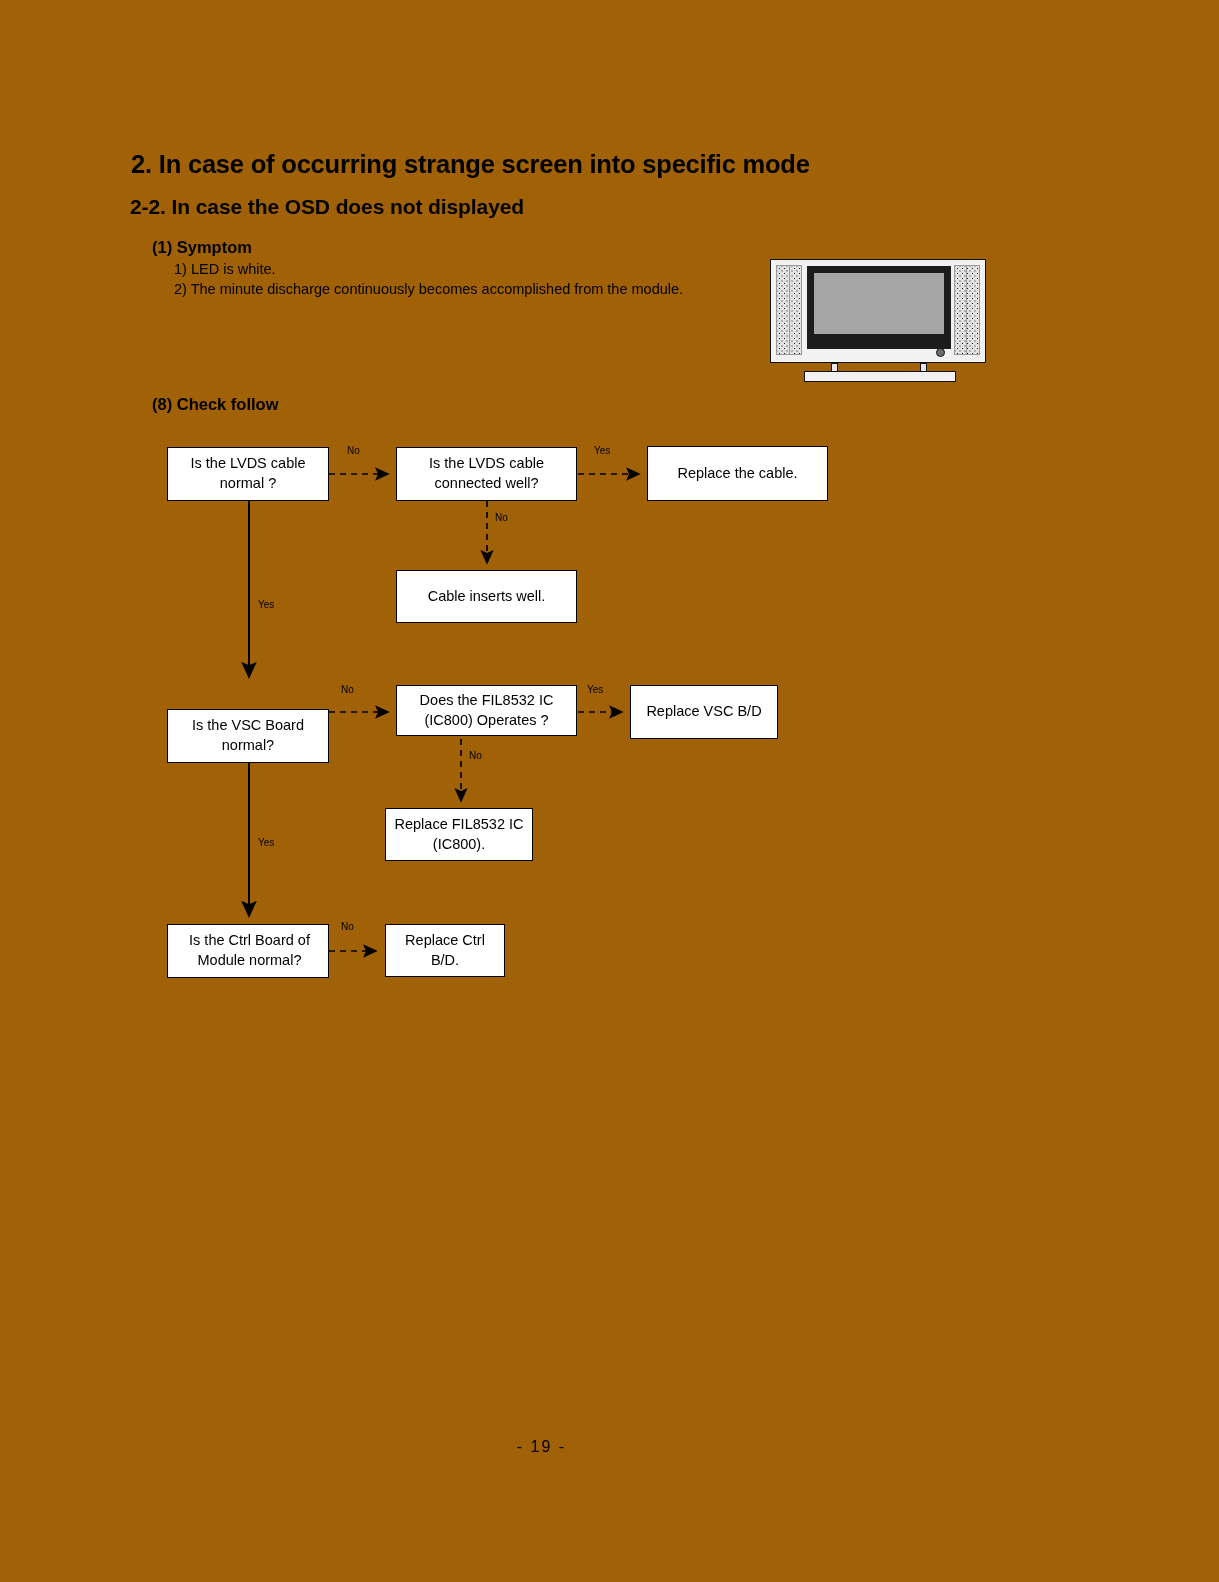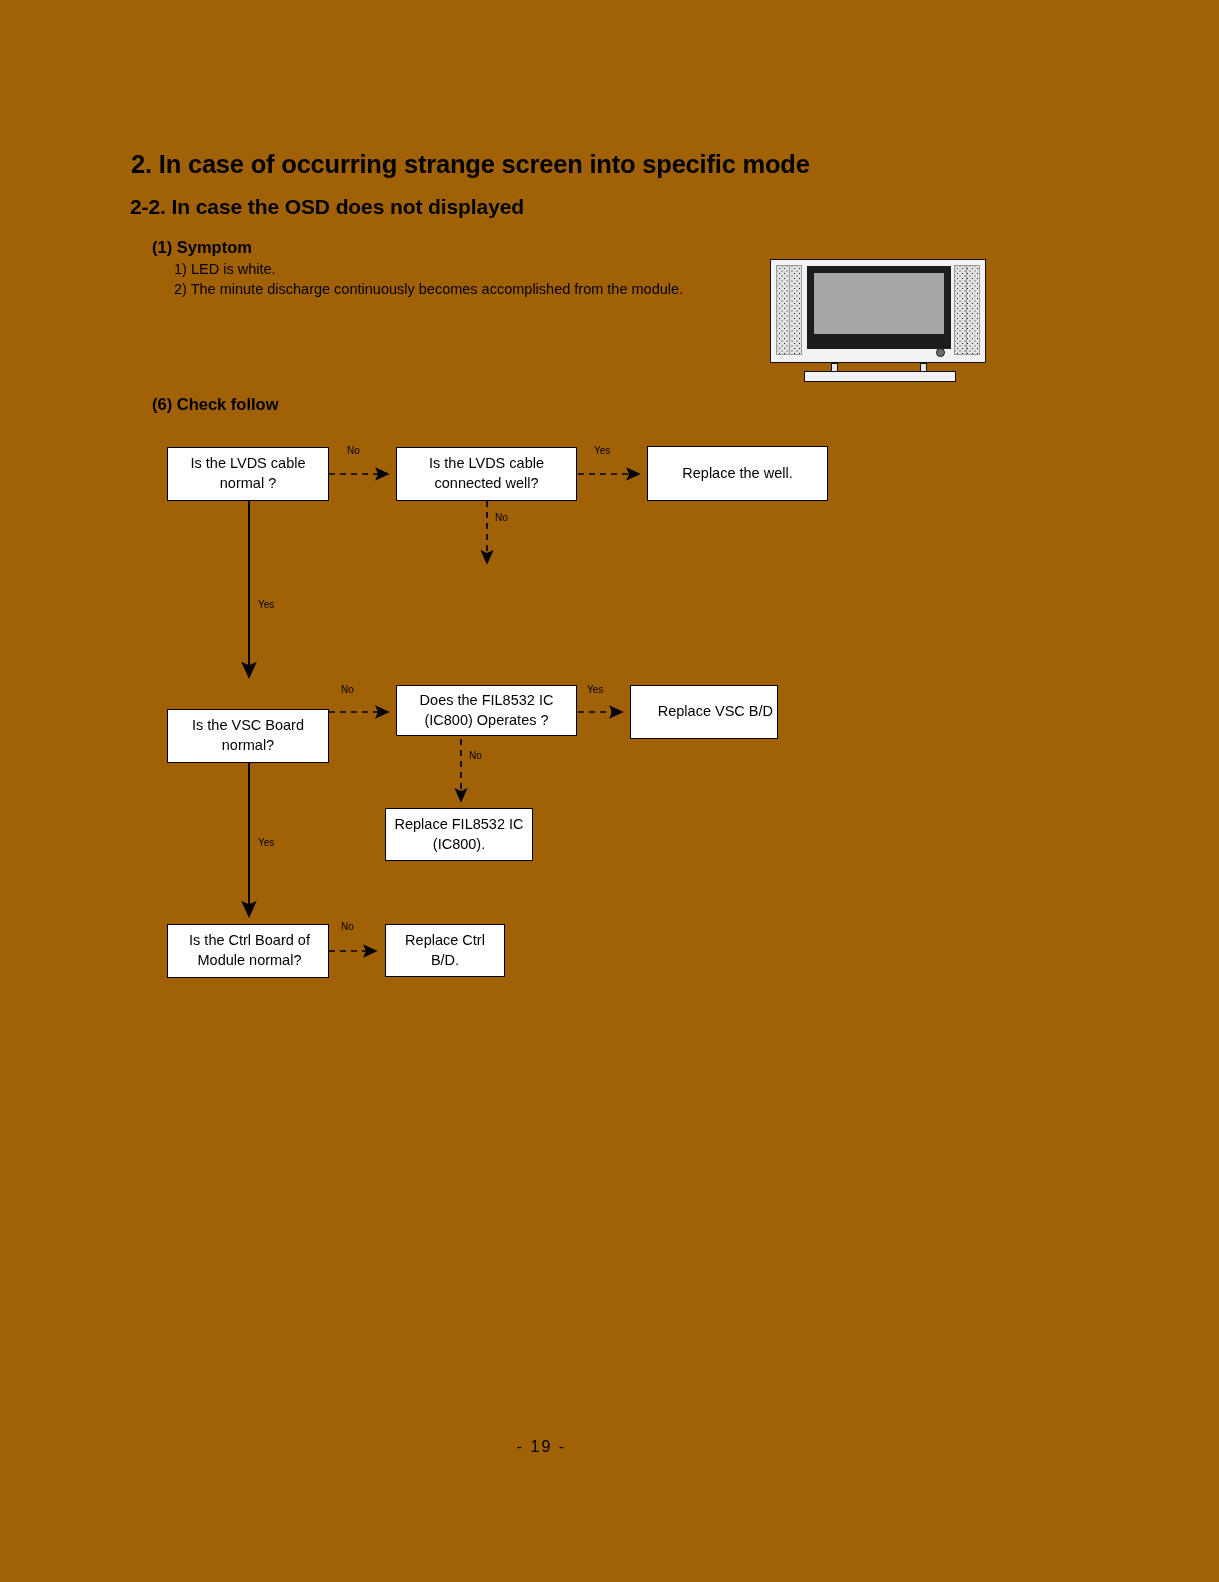--- a/index.html
+++ b/index.html
@@ -200,21 +200,21 @@
       <div class="tv-screen-frame">
         <div class="tv-screen"></div>
       </div>
       <div class="tv-power-led"></div>
     </div>
     <div class="tv-neck n1"></div>
     <div class="tv-neck n2"></div>
     <div class="tv-base"></div>
   </div>
 
-  <div class="h3 checkfollow">(6) Check follow</div>
+  <div class="h3 checkfollow">(8) Check follow</div>
 
   <svg class="fc" width="1219" height="1582" viewBox="0 0 1219 1582">
     <defs>
       <marker id="arrowhead" markerWidth="9" markerHeight="9" refX="7.6" refY="4.5" orient="auto" markerUnits="strokeWidth">
         <path d="M0,0.6 L8.6,4.5 L0,8.4 L1.7,4.5 Z" fill="#000"></path>
       </marker>
     </defs>
 
     <line x1="329" y1="474" x2="388" y2="474" stroke="#000" stroke-width="1.7" stroke-dasharray="6,5" marker-end="url(#arrowhead)"></line>
 
@@ -244,40 +244,45 @@
 
   <div class="node" style="left:396px; top:447px; width:181px; height:54px;">
     <div>
       <div>Is the LVDS cable</div>
       <div>connected well?</div>
     </div>
   </div>
 
   <div class="node" style="left:647px; top:446px; width:181px; height:55px;">
     <div>
-      <div>Replace the well.</div>
-    </div>
-  </div>
-
+      <div>Replace the cable.</div>
+    </div>
+  </div>
+
+  <div class="node" style="left:396px; top:570px; width:181px; height:53px;">
+    <div>
+      <div>Cable inserts well.</div>
+    </div>
+  </div>
 
   <div class="node" style="left:167px; top:685px; width:162px; height:54px;margin-top:24px;">
     <div>
       <div>Is the VSC Board</div>
       <div>normal?</div>
     </div>
   </div>
 
   <div class="node" style="left:396px; top:685px; width:181px; height:51px;">
     <div>
       <div>Does the FIL8532 IC</div>
       <div>(IC800) Operates ?</div>
     </div>
   </div>
 
-  <div class="node" style="left:630px; top:685px; width:148px; height:54px;justify-content:flex-end;">
+  <div class="node" style="left:630px; top:685px; width:148px; height:54px;">
     <div>
       <div>Replace VSC B/D</div>
     </div>
   </div>
 
   <div class="node" style="left:385px; top:808px; width:148px; height:53px;">
     <div>
       <div>Replace FIL8532 IC</div>
       <div>(IC800).</div>
     </div>

